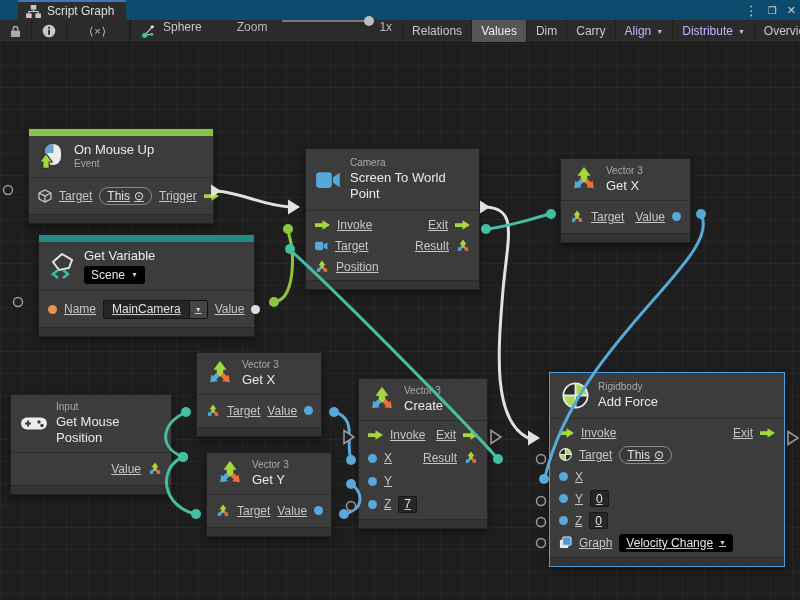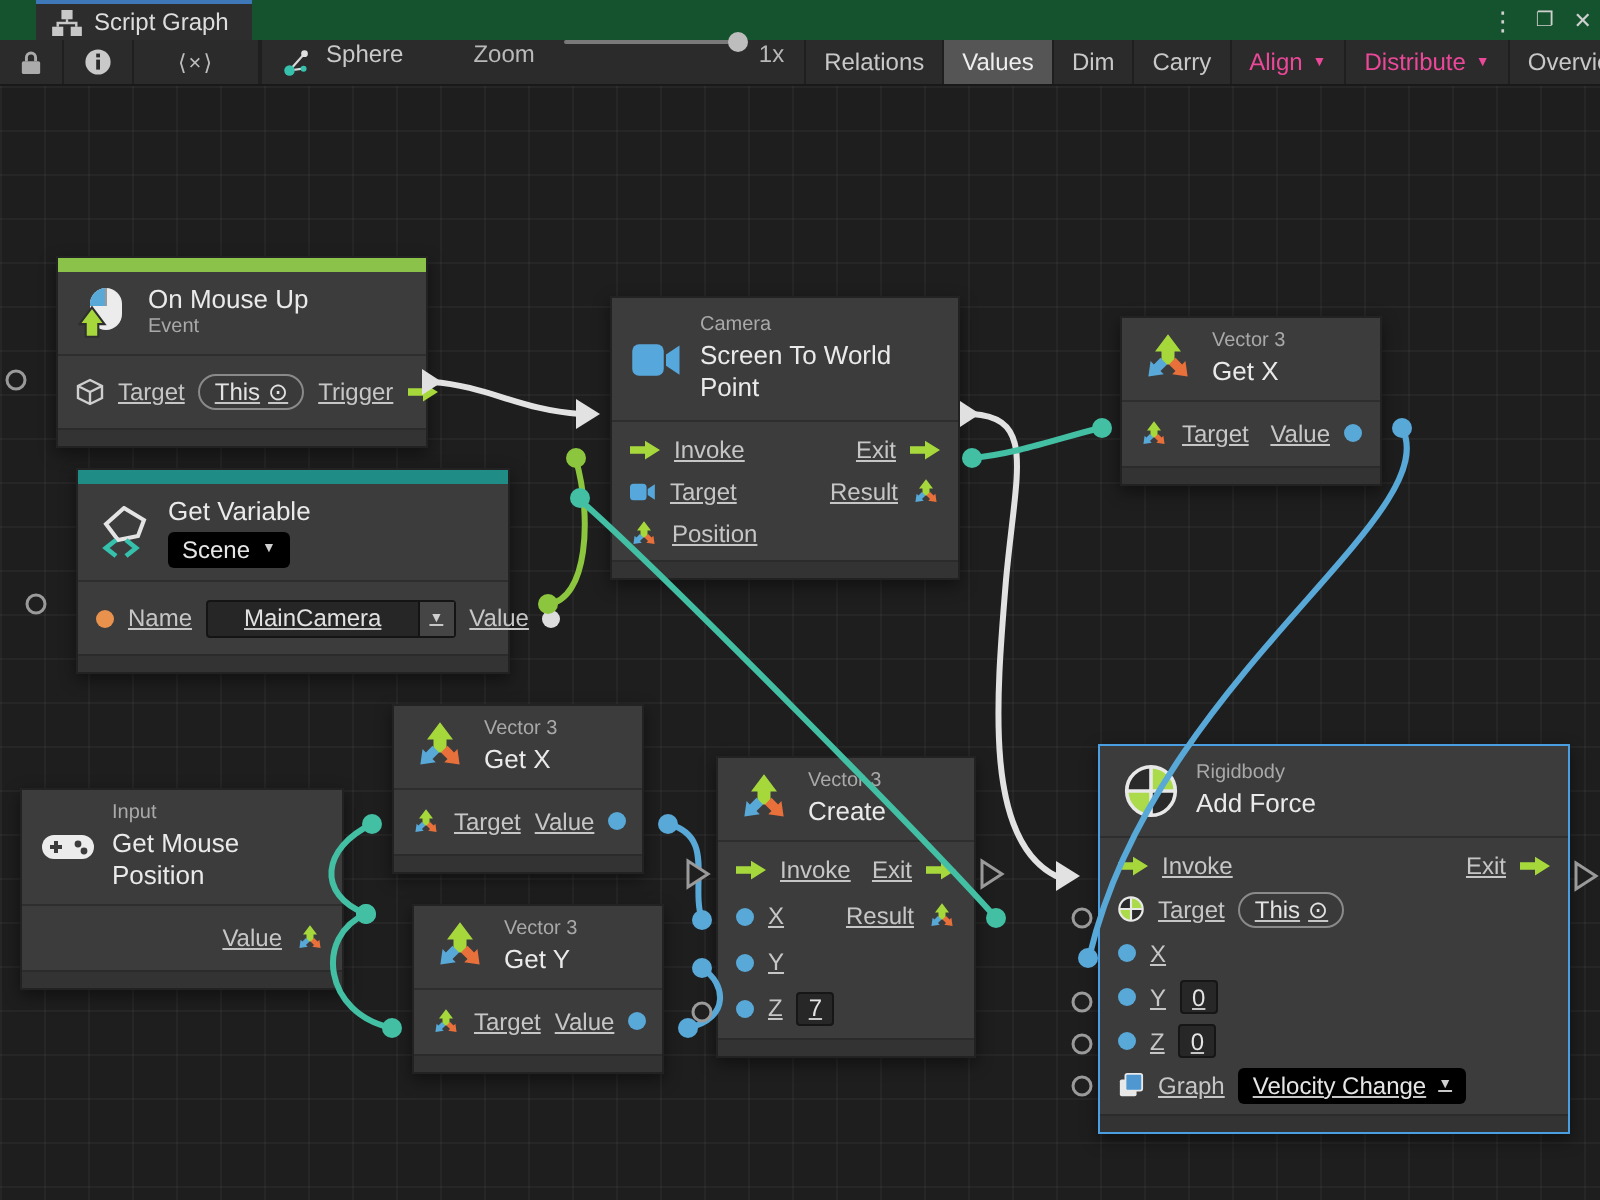--- a/index.html
+++ b/index.html
@@ -1,32 +1,32 @@
 <!DOCTYPE html>
 <html><head>
 <meta charset="utf-8">
 <style>
   * { box-sizing: border-box; margin: 0; padding: 0; }
   html,body { width:800px; height:600px; overflow:hidden; background:#1F1F1F;
     font-family:"Liberation Sans", sans-serif; color:#C8C8C8; }
 
   
-  .tabbar { height:20px; background:#14532d; display:flex; align-items:stretch; position:relative; }
+  .tabbar { height:20px; background:#0c4a6e; display:flex; align-items:stretch; position:relative; }
   .tab { margin-left:18px; background:#2D2D2D; border-top:2px solid #3E78B8; padding:0 12px 0 8px;
     display:flex; align-items:center; gap:6px; font-size:12px; color:#DDD; }
   .winbtns { position:absolute; right:4px; top:0; height:20px; display:flex; align-items:center; gap:10px;
     color:#CFCFCF; font-size:13px; }
   .winbtns span { cursor:default; }
 
   .toolbar { height:23px; background:#2B2B2B; display:flex; align-items:stretch; font-size:12px;
     border-bottom:1px solid #191919; }
   .tbtn { display:flex; align-items:center; padding:0 9px; border-right:1px solid #1F1F1F; color:#C8C8C8; }
   .tbtn.icon { padding:0 10px; }
   .tbtn.active { background:#555555; color:#EEE; }
-  .tbtn.disabled { color:#ec4899; }
+  .tbtn.disabled { color:#c4b5fd; }
   .tb-caret { font-size:7px; margin-left:5px; color:inherit; }
   .tb-gap { width:26px; border-right:1px solid #1F1F1F; }
   .graphsec { display:flex; gap:7px; padding:0 10px; border-right:1px solid #1F1F1F; }
   .zoomlbl { color:#B9B9B9; margin-left:28px; }
   .slider { width:90px; height:2px; background:#7A7A7A; border-radius:2px; position:relative; margin-left:8px; }
   .knob { position:absolute; right:-2px; top:-4px; width:10px; height:10px; border-radius:50%; background:#BDBDBD; }
   .spacer { flex:1; }
 
   
   .canvas { position:relative; width:800px; height:557px; background-color:#1E1E1E;
@@ -48,21 +48,21 @@
   .row { display:flex; align-items:center; gap:7px; padding:0 9px; color:#C6C6C6;text-decoration:underline; }
   .row .mla { margin-left:auto; }
   .nfoot { height:9px; background:#333333; border-top:1px solid #2B2B2B; }
   .dot { width:9px; height:9px; border-radius:50%; flex:0 0 auto; }
   .pill { display:inline-flex; align-items:center; gap:4px; background:#3A3A3A; border:1px solid #8A8A8A;
     border-radius:9px; padding:0 7px; height:18px; color:#E2E2E2; }
   .dd { display:inline-flex; align-items:center; gap:6px; background:#000000; border-radius:3px;
     padding:0 7px; height:18px; color:#E6E6E6; }
   .ddfield { display:inline-flex; align-items:center; background:#262626; border:1px solid #141414;
     border-radius:2px; height:19px; color:#E2E2E2; }
-  .ddfield .txt { padding:0 18px; }
+  .ddfield .txt { padding:0 8px; }
   .ddfield .cbox { background:#454545; align-self:stretch; display:flex; align-items:center; padding:0 5px;
     border-left:1px solid #141414; }
   .caret { font-size:7px; color:#CFCFCF; }
   .numfield { background:#272727; border:1px solid #161616; border-radius:2px; padding:0 5px; height:17px;
     display:inline-flex; align-items:center; color:#E4E4E4; }
   .picon { display:inline-flex; align-items:center; flex:0 0 auto; }
 </style>
 </head>
 <body>
 

